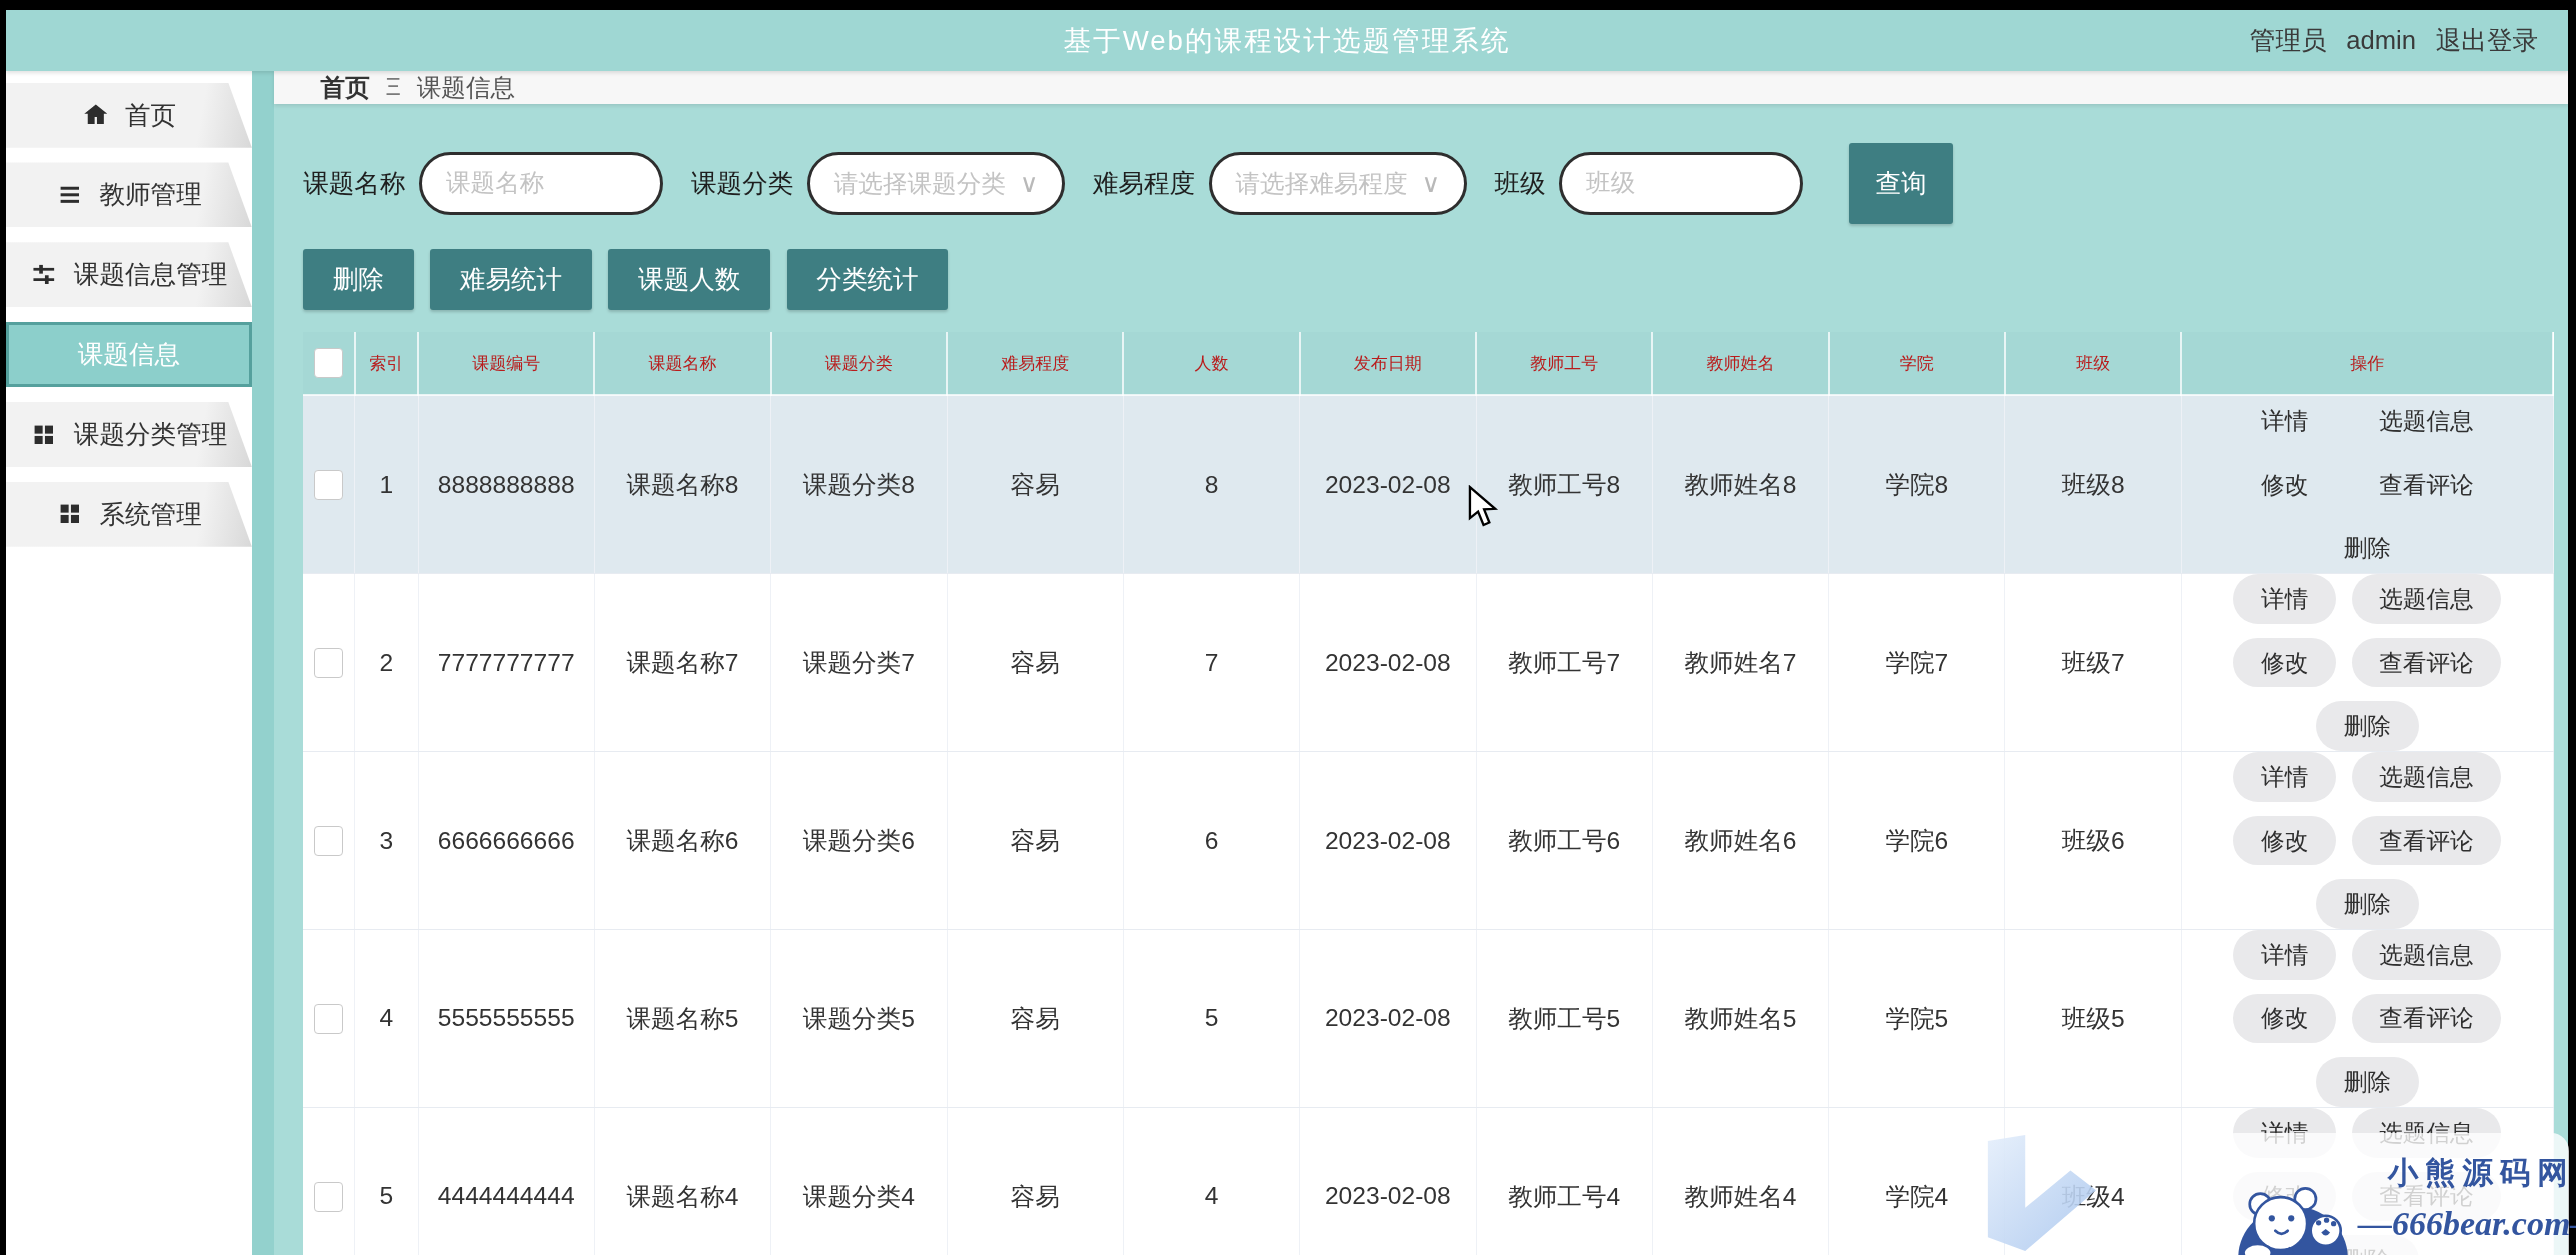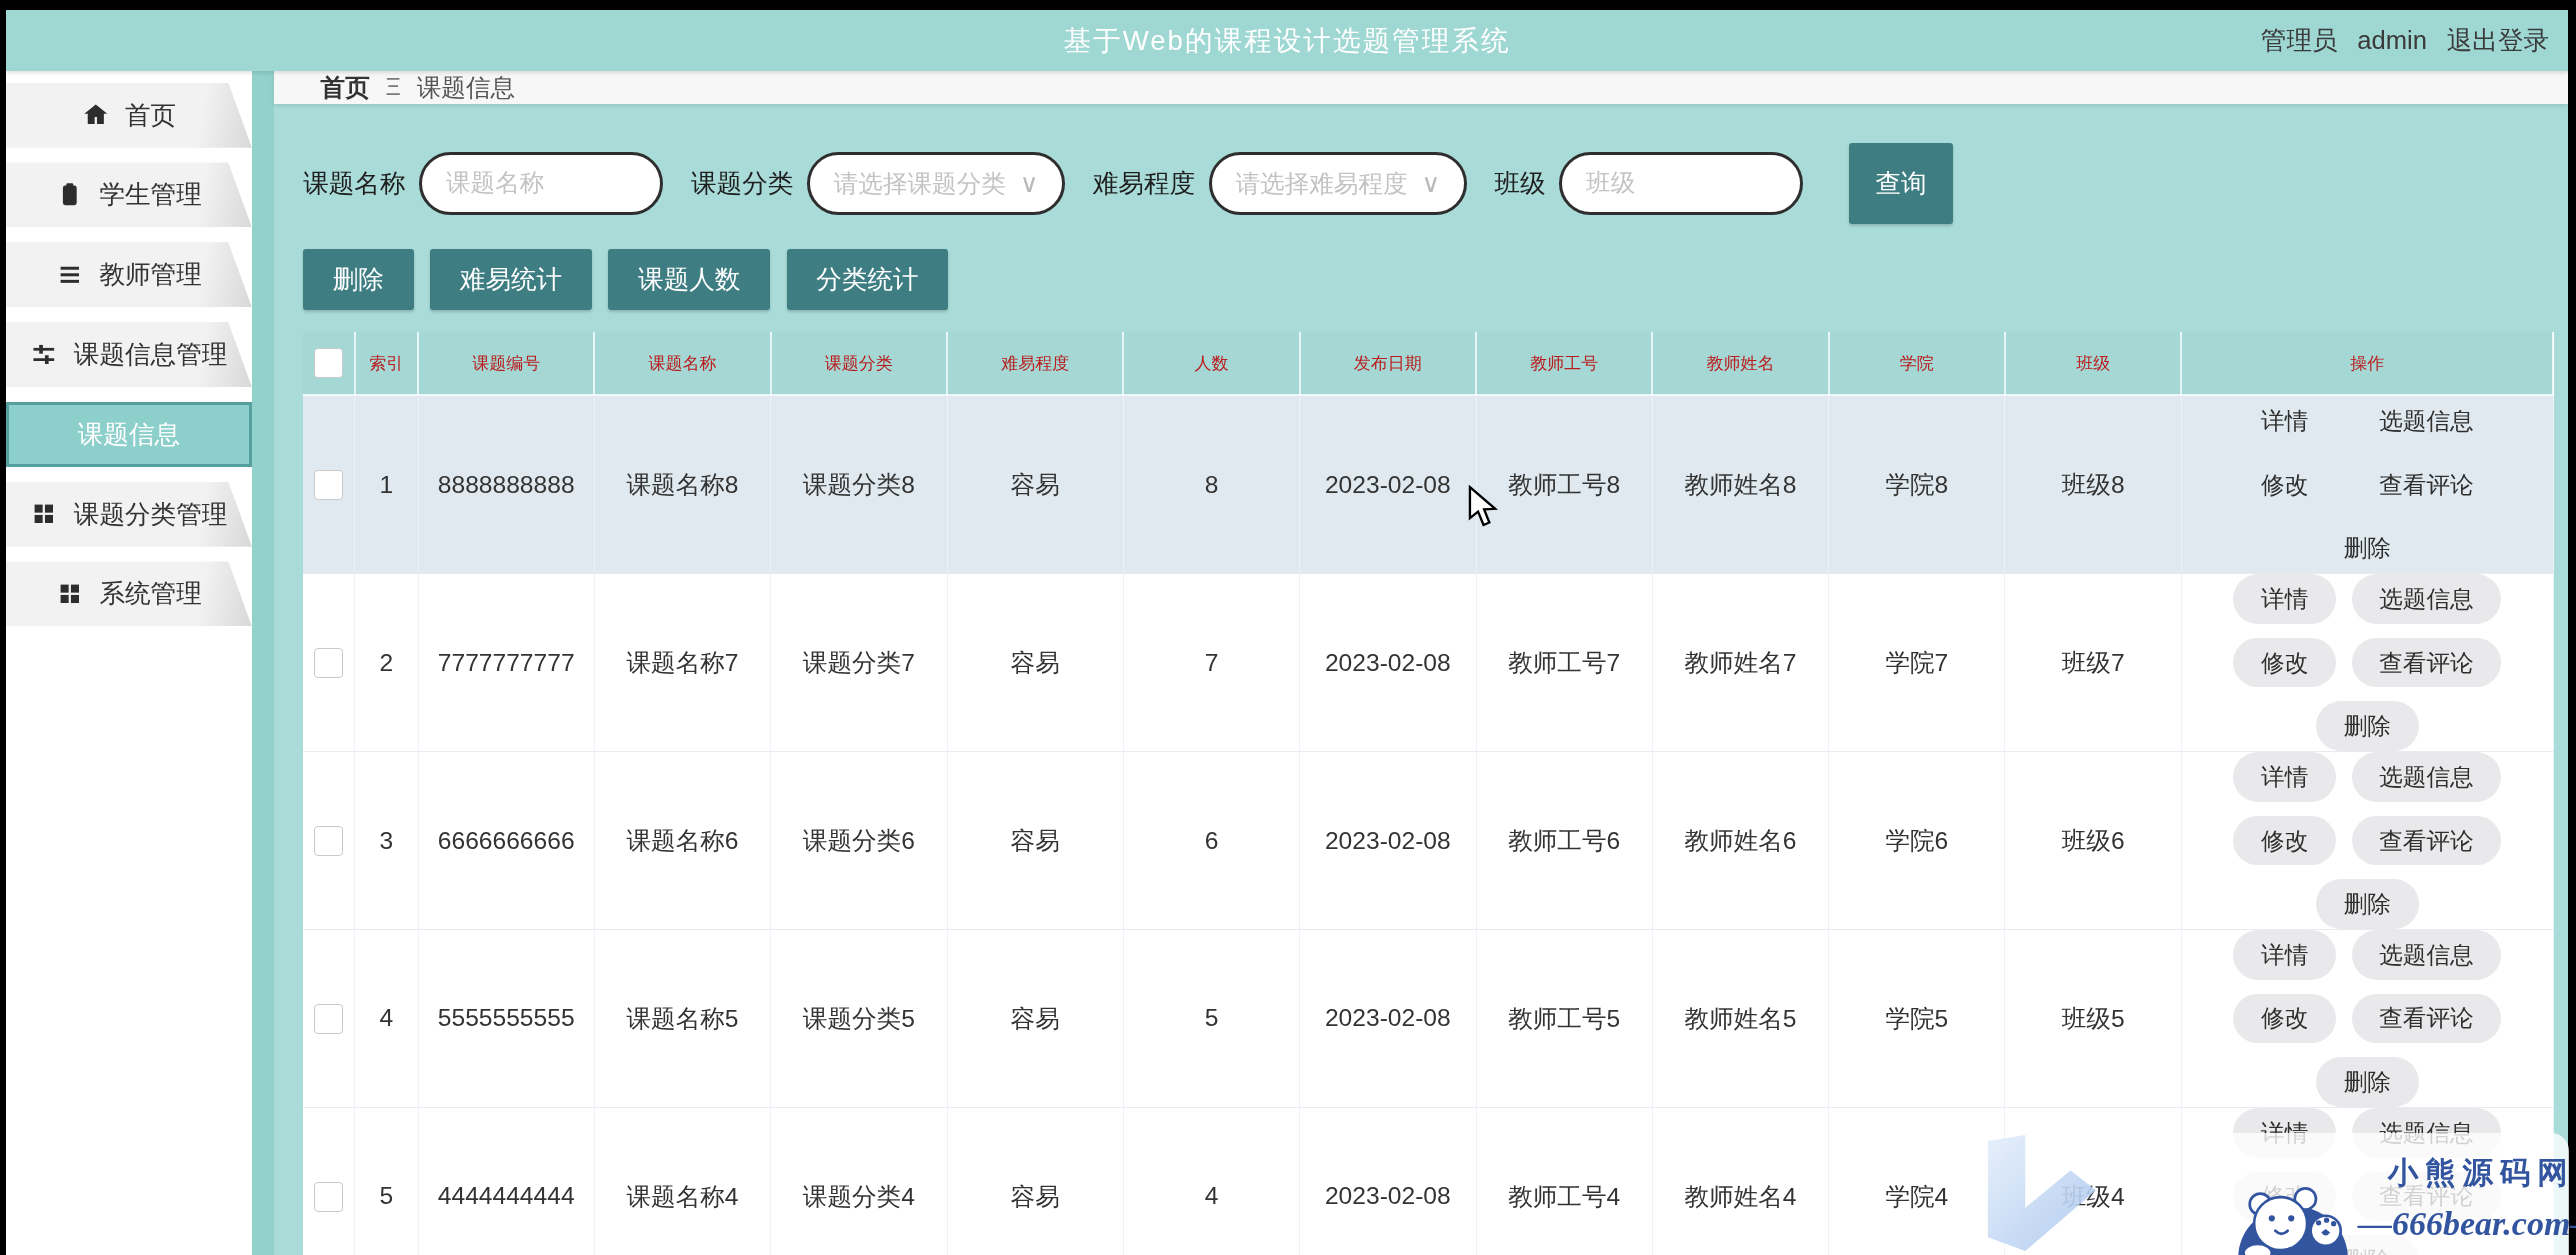--- a/index.html
+++ b/index.html
@@ -9,21 +9,21 @@
     font-family:"Liberation Sans","DejaVu Sans",sans-serif;
     position:relative;
   }
   .app { position:absolute; top:9.9px; left:5.9px; right:7.9px; bottom:0; background:#edf0ef; display:flex; flex-direction:column; }
 
   
   .topbar { height:61px; background:#9fd7d3; position:relative; flex:0 0 auto;
             box-shadow:0 2px 3.9px rgba(0,0,0,.12); z-index:5; display:flex; align-items:center; }
   .topbar-title { position:absolute; left:50%; top:50%; transform:translate(-50%,-50%);
                   color:#ffffff; font-size:27.6px; letter-spacing:2px; white-space:nowrap; }
-  .topbar-right { margin-left:auto; padding-right:19px; display:flex; align-items:center; gap:19.7px;
+  .topbar-right { margin-left:auto; padding-right:30px; display:flex; align-items:center; gap:19.7px;
                   color:#3a3a3a; font-size:25.6px; }
 
   
   .main { flex:1; display:flex; min-height:0; }
 
   .sidebar { width:246px; background:#ffffff; padding-top:11.8px; flex:0 0 auto; }
   .side-item { height:65px; margin-bottom:14.8px; display:flex; align-items:center; justify-content:center;
                gap:15.8px; font-size:25.6px; color:#333; cursor:pointer;
                background:linear-gradient(100deg,#f2f2f2 78%,#d8d8d8 100%);
                clip-path:polygon(0 0, calc(100% - 23.6px) 0, 100% 100%, 0 100%); }
@@ -109,29 +109,20 @@
   <div class="main">
 
     <div class="sidebar" id="sidebar">
         <div class="side-item">
           <span class="s-icon">
             <svg viewBox="0 0 24 24">
               <path d="M12 3 2 11h3v9h6v-6h2v6h6v-9h3z"></path>
             </svg>
           </span>
           <span>首页</span>
-        </div>
-        <div class="side-item">
-          <span class="s-icon">
-            <svg viewBox="0 0 24 24">
-              <rect x="6" y="4" width="12" height="17" rx="2"></rect>
-              <rect x="9" y="2" width="6" height="4" rx="1"></rect>
-            </svg>
-          </span>
-          <span>学生管理</span>
         </div>
         <div class="side-item">
           <span class="s-icon">
             <svg viewBox="0 0 24 24">
               <rect x="4" y="5" width="16" height="2.6"></rect>
               <rect x="4" y="10.7" width="16" height="2.6"></rect>
               <rect x="4" y="16.4" width="16" height="2.6"></rect>
             </svg>
           </span>
           <span>教师管理</span>

